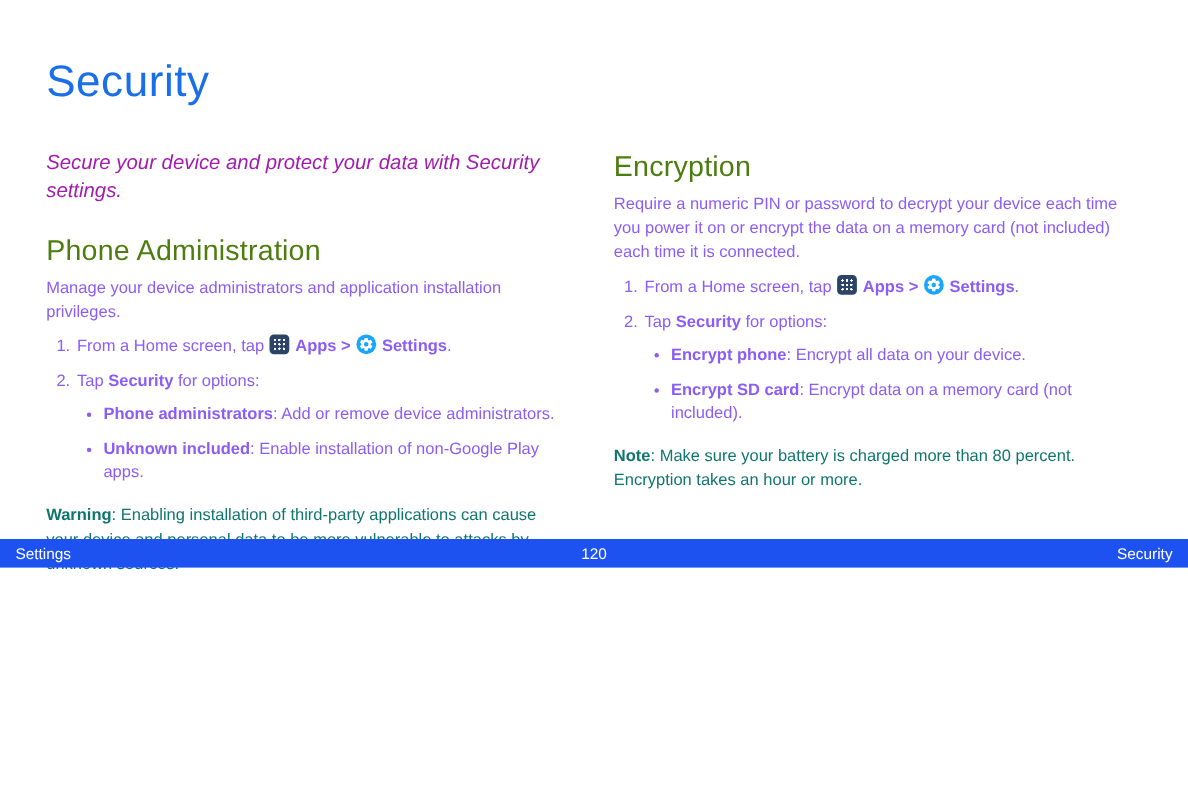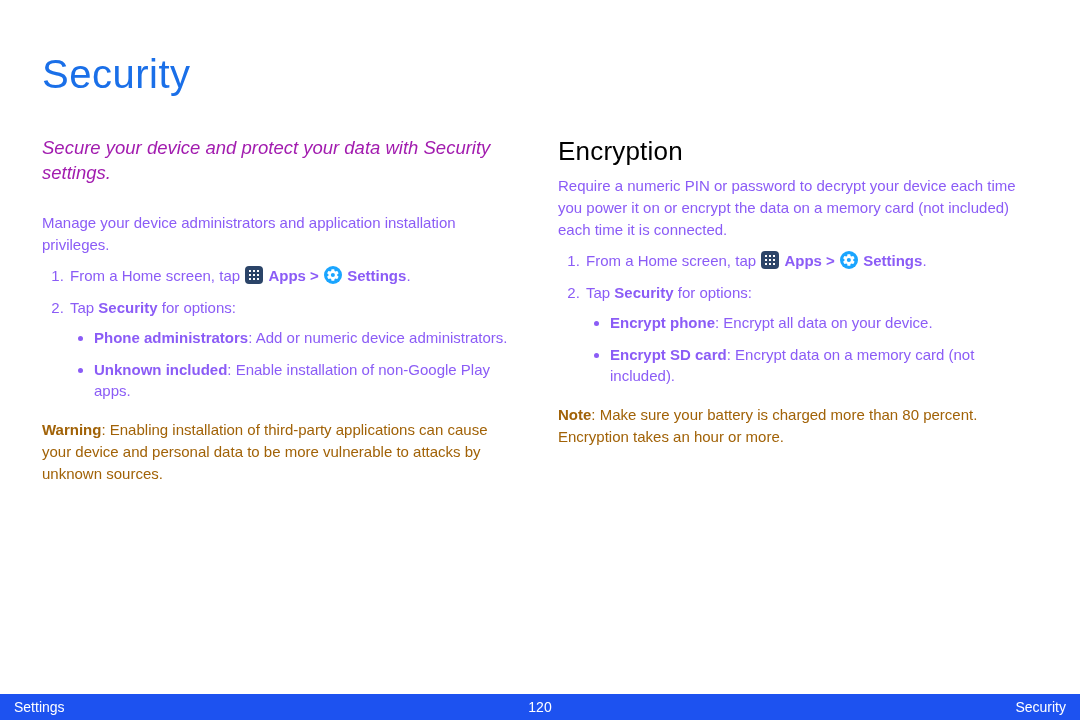--- a/index.html
+++ b/index.html
@@ -1,17 +1,17 @@
 <!DOCTYPE html>
 <html><head>
 <meta charset="utf-8">
 <style>
   * { box-sizing: border-box; margin: 0; padding: 0; }
   html, body { width: 1080px; height: 720px; font-family: Arial, Helvetica, sans-serif; background: #fff; }
-  .page { position: relative; width: 1080px; height: 720px; border-radius: 32px; }
+  .page { position: relative; width: 1080px; height: 516px; border-radius: 32px; }
   .title {
     position: absolute;
     top: 52px;
     left: 42px;
     font-size: 40px;
     font-weight: 400;
     color: #1a6fe8;
     letter-spacing: 0.5px;
   }
   .columns {
@@ -24,41 +24,41 @@
   }
   .col { width: 478px; }
   .intro {
     font-style: italic;
     color: #a21caf;
     font-size: 18.5px;
     line-height: 1.35;
     margin-bottom: 26px;
   }
   h2.section {
-    color: #000000;
+    color: #4d7c0f;
     font-size: 26px;
     font-weight: 400;
     margin-bottom: 8px;
     letter-spacing: 0.2px;
   }
   p.body, li {
     font-size: 15px;
     line-height: 1.45;
     color: #8b5cf6;
   }
   p.body { margin-bottom: 10px; }
   ol { padding-left: 26px; margin-top: 6px; }
   ol > li { margin-bottom: 10px; padding-left: 2px; }
   ul.sub { list-style: disc; padding-left: 24px; margin-top: 8px; }
   ul.sub > li { margin-bottom: 10px; }
   .bold { font-weight: 700; }
   .note-line {
     font-size: 15px;
     line-height: 1.45;
-    color: #a16207;
+    color: #0f766e;
     margin-top: 17px;
   }
   .note-line .label { font-weight: 700; }
   
   .icon {
     display: inline-block;
     width: 18px;
     height: 18px;
     vertical-align: -3px;
     border-radius: 4px;
@@ -110,35 +110,36 @@
 
 <div class="page">
 
   <h1 class="title">Security</h1>
 
   <div class="columns">
 
     <div class="col">
       <p class="intro">Secure your device and protect your data with Security settings.</p>
 
+      <h2 class="section">Phone Administration</h2>
       <p class="body">Manage your device administrators and application installation privileges.</p>
 
       <ol>
         <li>
           <span>From a Home screen, tap </span><span class="icon icon-apps"></span>
           <span class="bold">Apps</span><span class="bold"> &gt; </span><span class="icon icon-settings"><svg viewBox="0 0 24 24">
                 <path fill="#fff" d="M19.14,12.94a7,7,0,0,0,.05-.94,7,7,0,0,0-.05-.94l2.11-1.65a.5.5,0,0,0,.12-.64l-2-3.46a.5.5,0,0,0-.61-.22l-2.49,1a7,7,0,0,0-1.63-.94l-.38-2.65A.5.5,0,0,0,13.77,2H9.77a.5.5,0,0,0-.49.42L8.9,5.07a7,7,0,0,0-1.63.94l-2.49-1a.5.5,0,0,0-.61.22l-2,3.46a.5.5,0,0,0,.12.64L4.4,11.06a7,7,0,0,0,0,1.88L2.29,14.59a.5.5,0,0,0-.12.64l2,3.46a.5.5,0,0,0,.61.22l2.49-1a7,7,0,0,0,1.63.94l.38,2.65a.5.5,0,0,0,.49.42h4a.5.5,0,0,0,.49-.42l.38-2.65a7,7,0,0,0,1.63-.94l2.49,1a.5.5,0,0,0,.61-.22l2-3.46a.5.5,0,0,0-.12-.64ZM11.77,15.5A3.5,3.5,0,1,1,15.27,12,3.5,3.5,0,0,1,11.77,15.5Z"></path>
               </svg></span>
           <span class="bold">Settings</span><span>.</span>
         </li>
         <li>
           <span>Tap </span><span class="bold">Security</span><span> for options:</span>
           <ul class="sub">
             <li>
-              <span class="bold">Phone administrators</span><span>: Add or numeric device administrators.</span>
+              <span class="bold">Phone administrators</span><span>: Add or remove device administrators.</span>
             </li>
             <li>
               <span class="bold">Unknown included</span><span>: Enable installation of non‑Google Play apps.</span>
             </li>
           </ul>
         </li>
       </ol>
 
       <p class="note-line">
         <span class="label">Warning</span><span>: Enabling installation of third-party applications can cause your device and personal data to be more vulnerable to attacks by unknown sources.</span>

